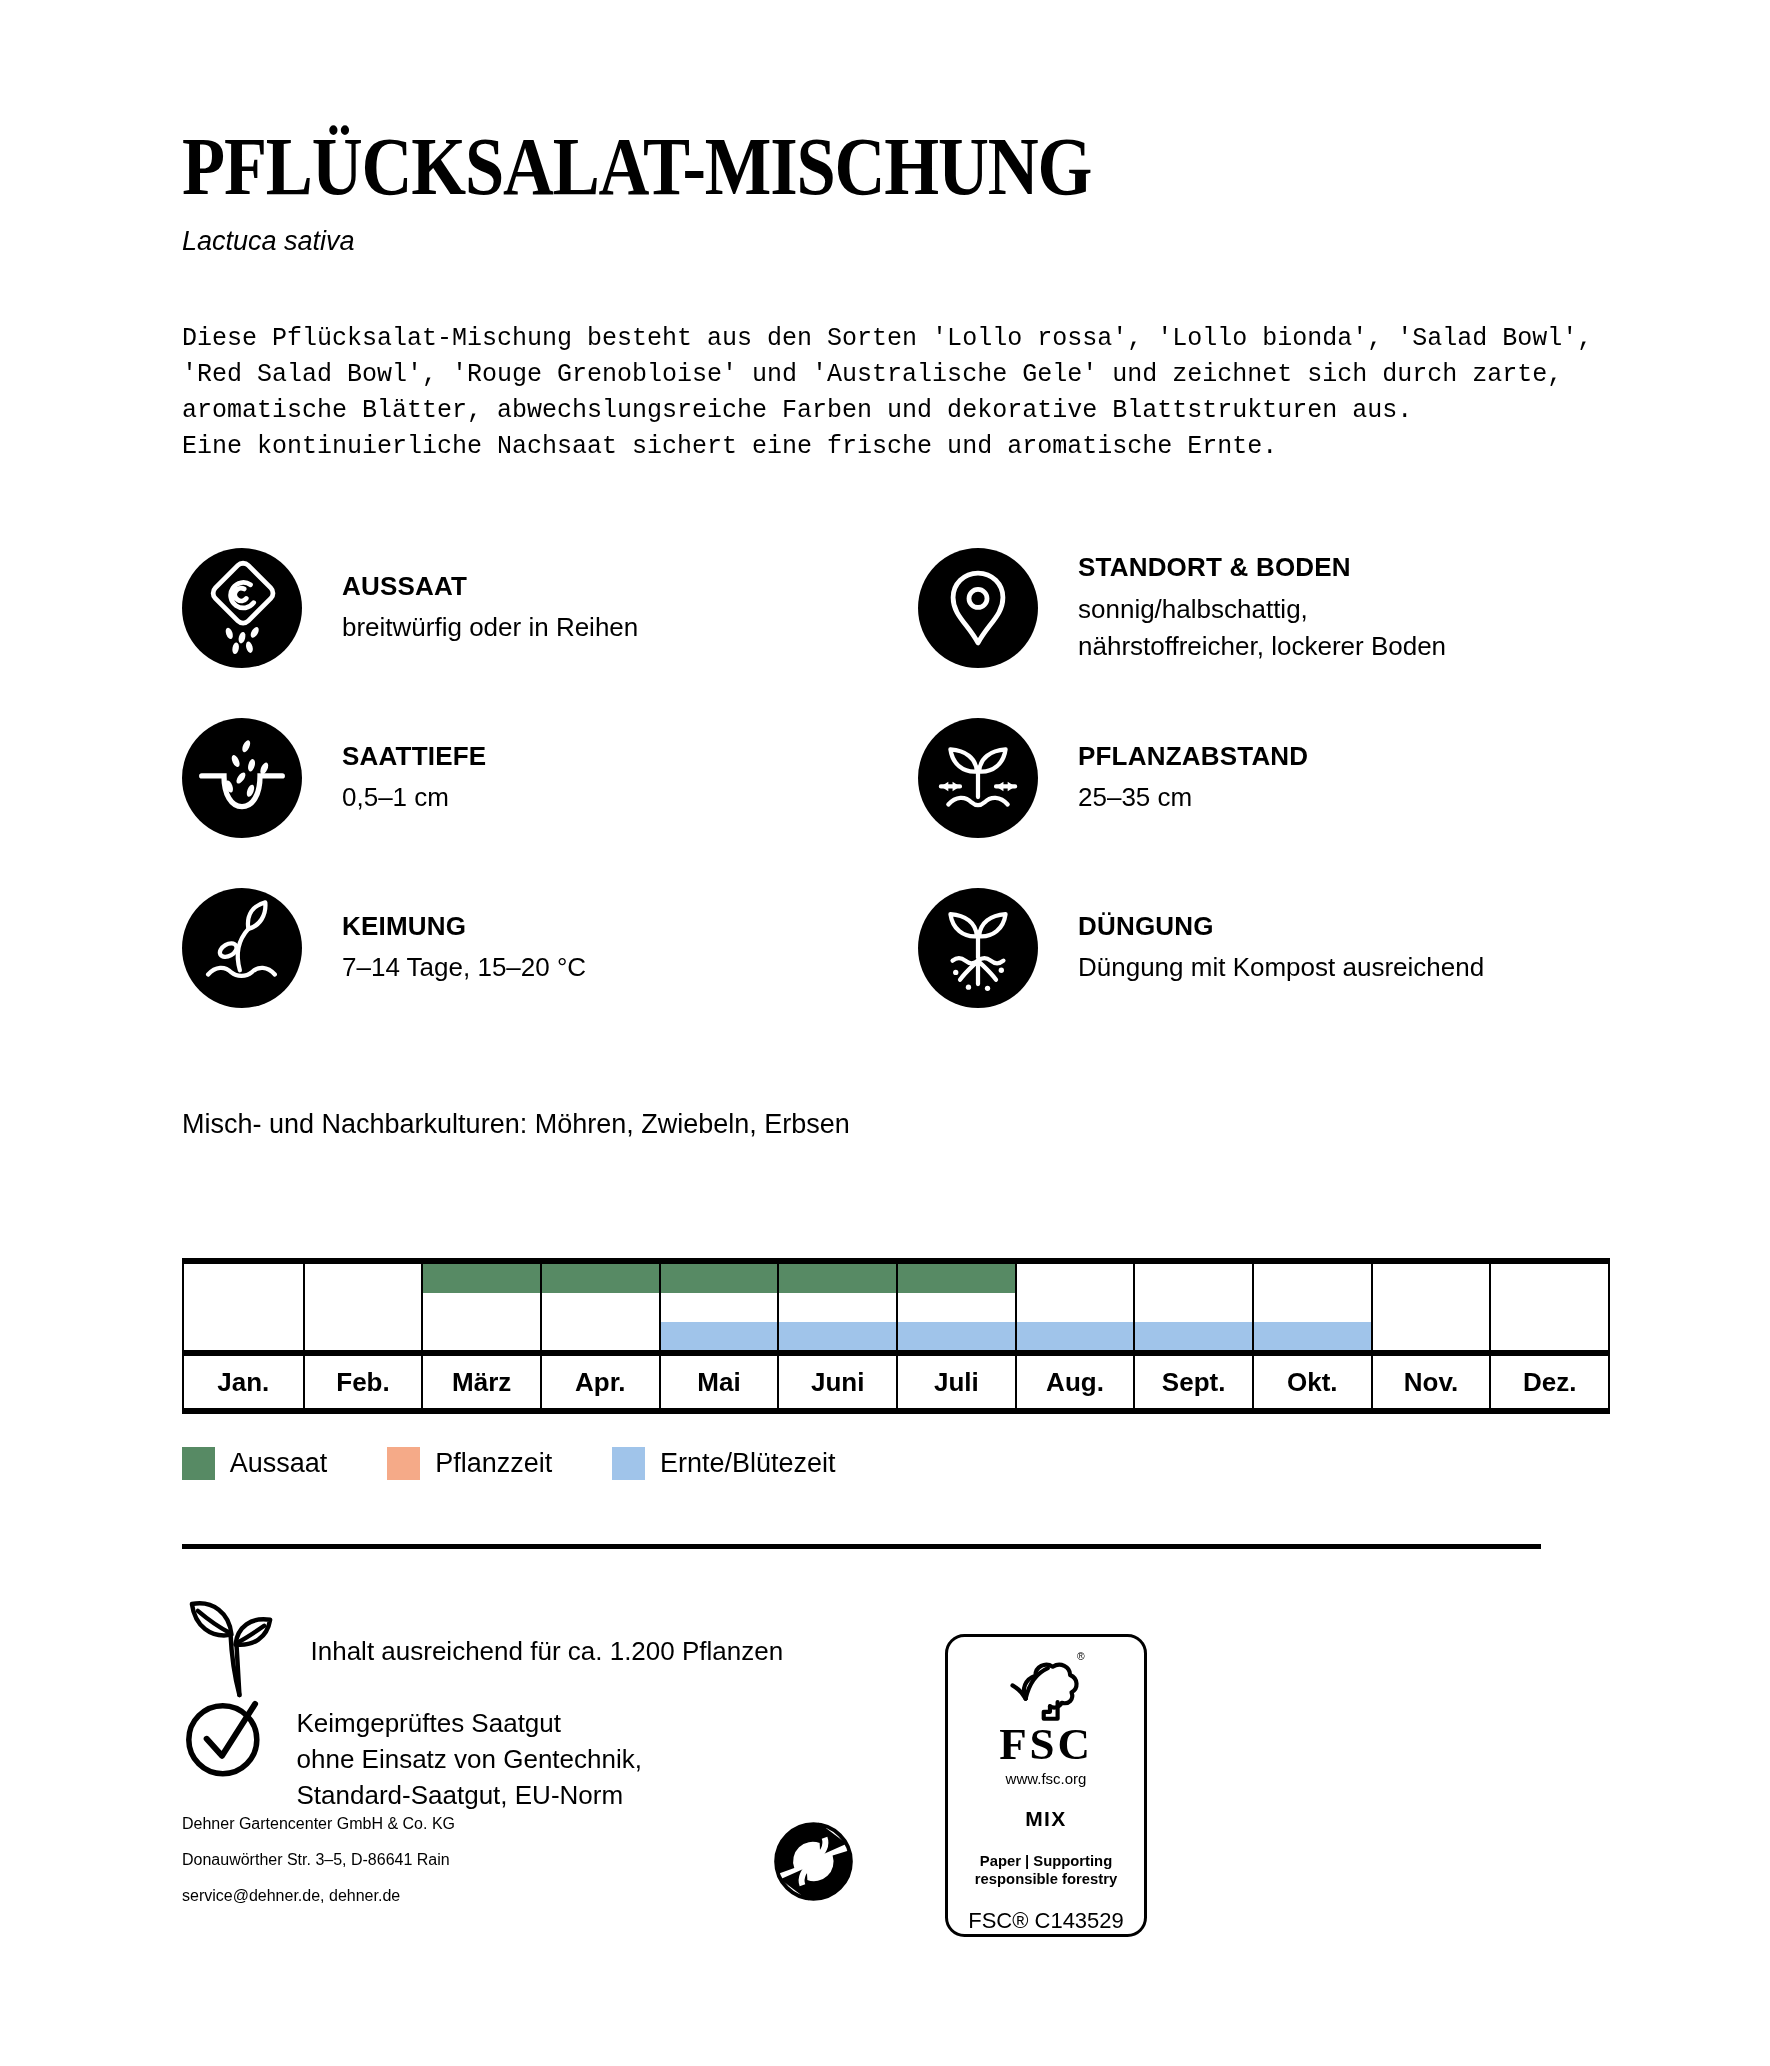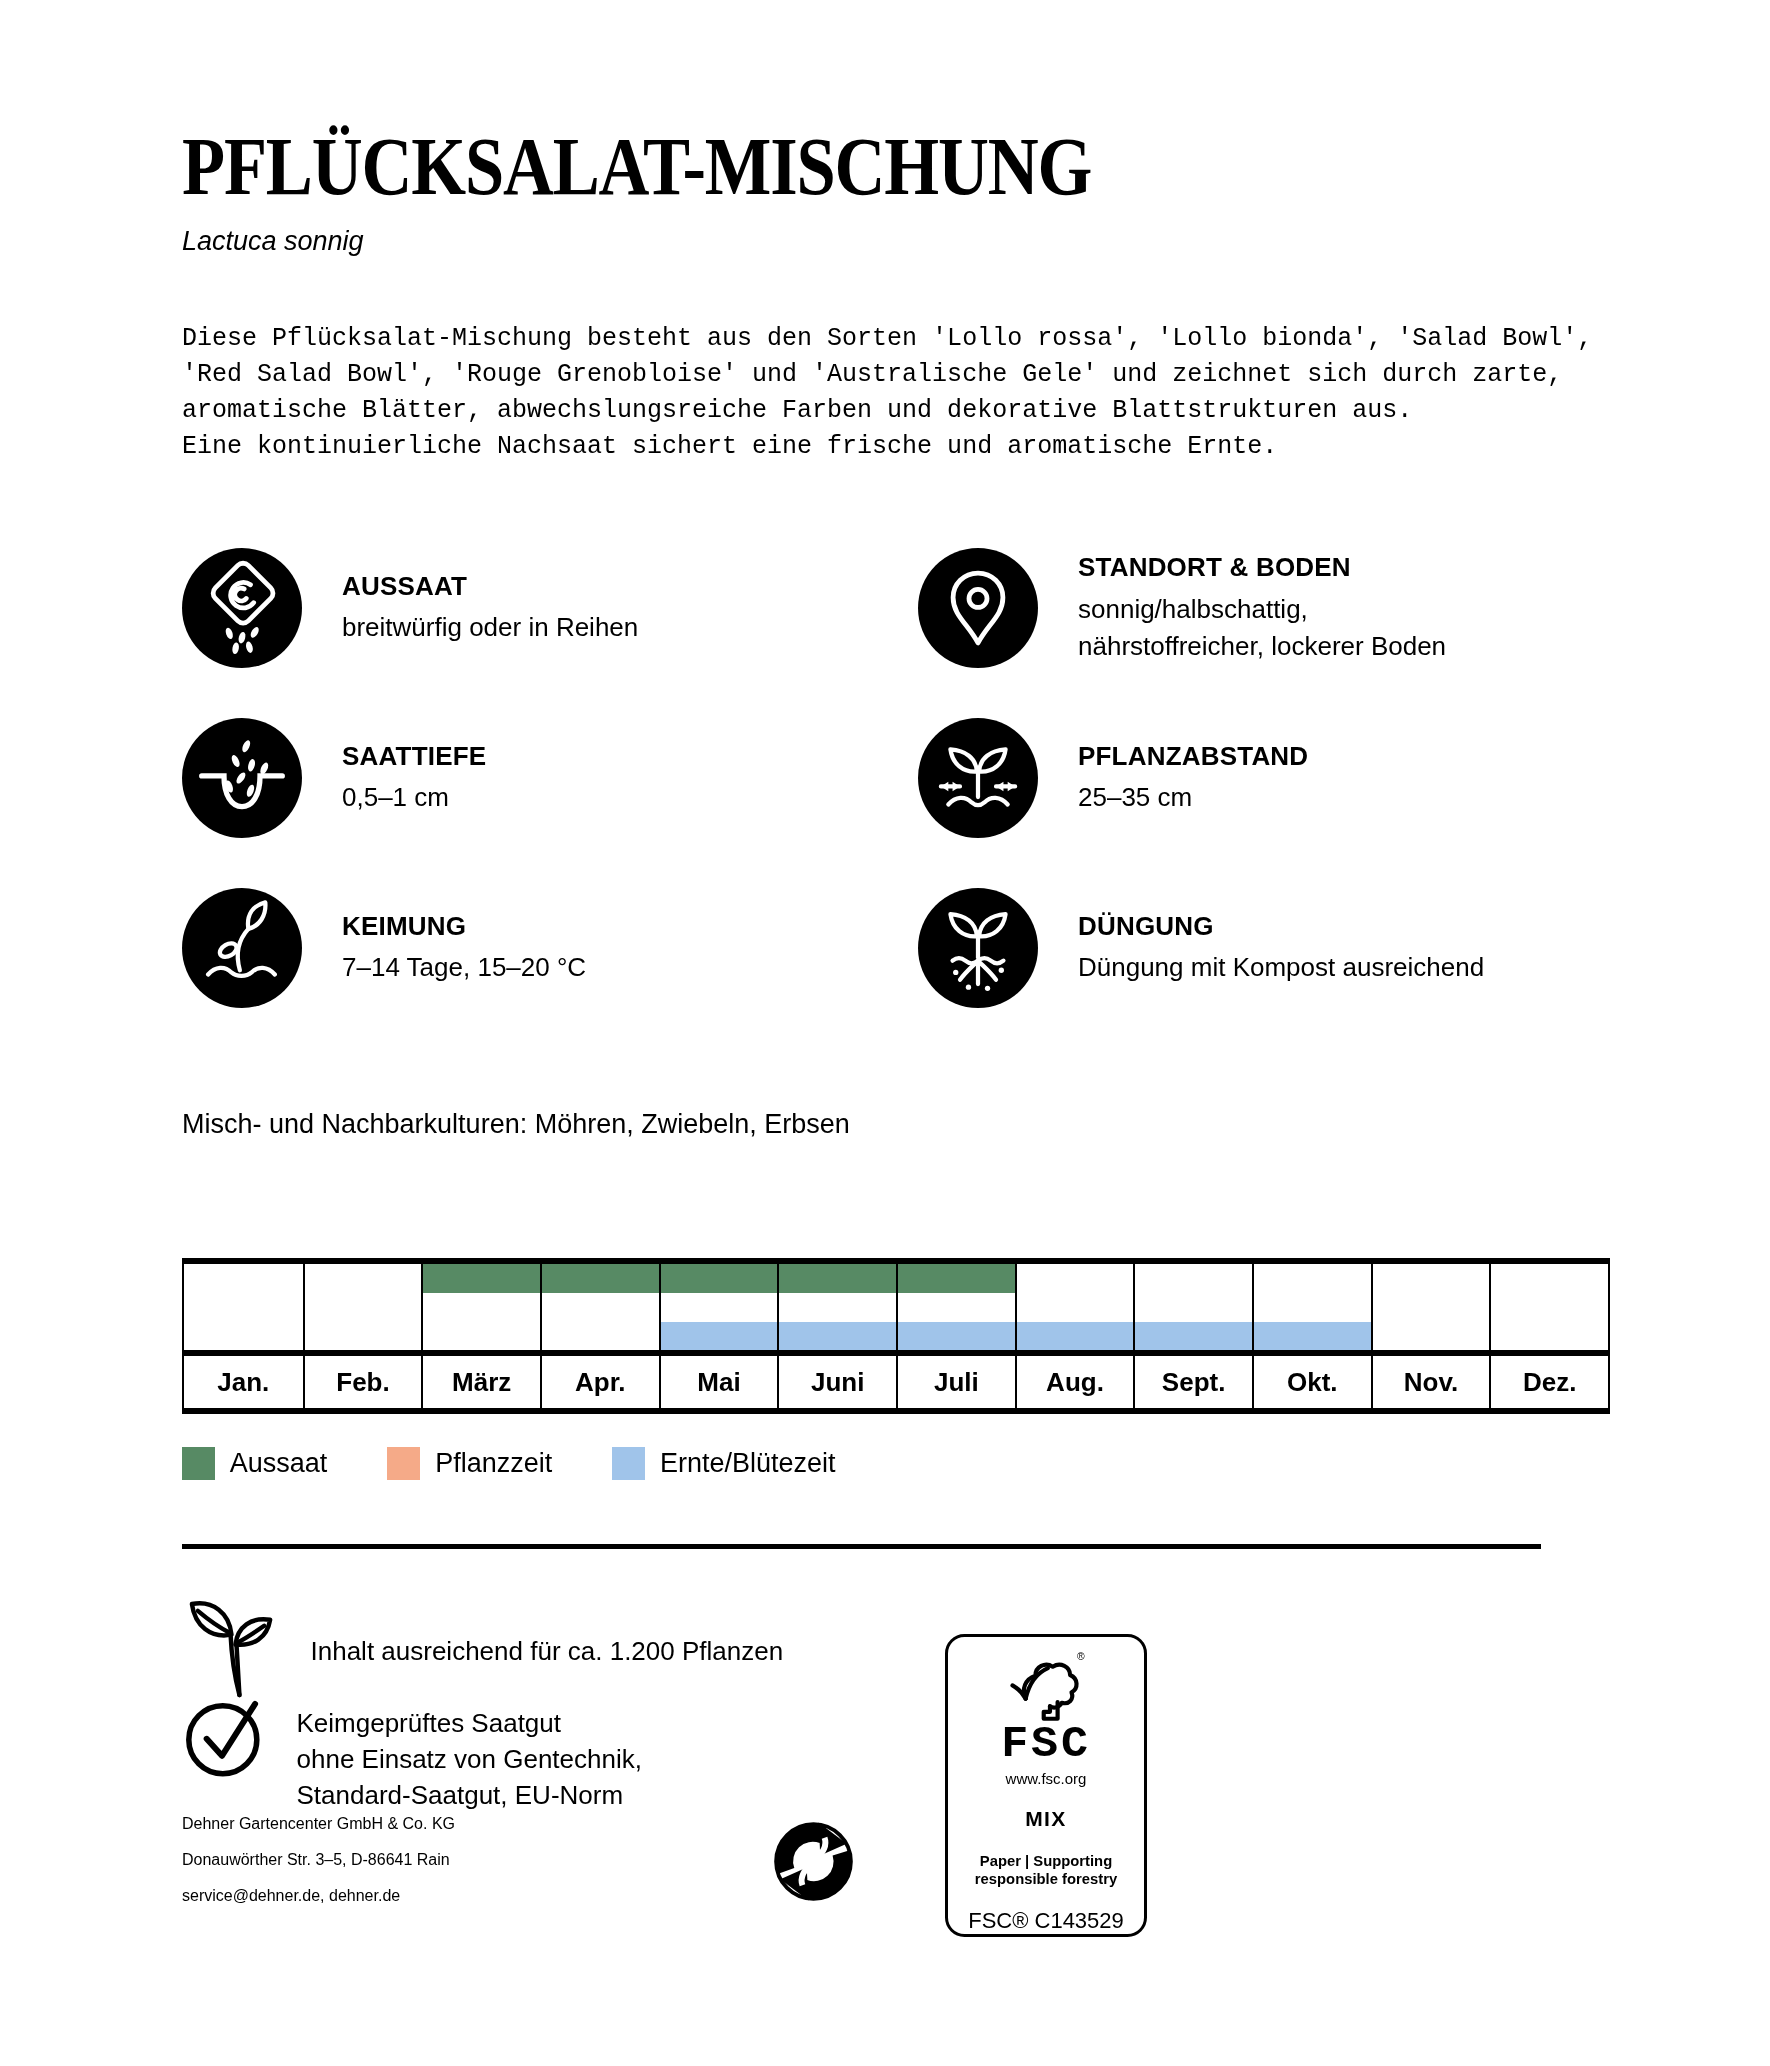--- a/index.html
+++ b/index.html
@@ -48,35 +48,35 @@
   .row-quality { top:137px; align-items:flex-start; }
   .row-quality .q-text { padding-top:18.4px; }
   .footer-row .f-text { font-size:26px; line-height:36px; white-space:pre-line; }
   .address { position:absolute; left:0; top:257px; font-size:16px; line-height:36px; white-space:pre-line; }
   .green-dot { position:absolute; left:589px; top:270px; width:85px; height:85px; }
   
   .fsc-box { position:absolute; left:763px; top:85px; width:202px; height:303px;
              border:3.2px solid #000; border-radius:19.4px; background:#fff;
              display:flex; flex-direction:column; align-items:center; padding-top:13px; }
   .fsc-tree { width:115px; height:95px; }
-  .fsc-word { font-family:Liberation Mono, monospace; font-weight:700; font-size:45px; line-height:1; letter-spacing:2.8px; margin-top:-1.8px; }
+  .fsc-word { font-family:Liberation Serif, serif; font-weight:700; font-size:45px; line-height:1; letter-spacing:2.8px; margin-top:-1.8px; }
   .fsc-url { font-size:15px; margin-top:3.7px; }
   .fsc-mix { font-size:21px; font-weight:700; margin-top:19.4px; letter-spacing:1.4px; }
   .fsc-claim { font-size:14.8px; font-weight:700; line-height:18.4px; text-align:center; margin-top:21px; }
   .fsc-license { font-size:22px; font-weight:400; margin-top:20px;text-align:center; }
 </style>
 </head>
 <body>
 
 <div class="page">
 
   <div class="title">
     <span>PFLÜCKSALAT-MISCHUNG</span>
   </div>
-  <div class="subtitle">Lactuca sonnig</div>
+  <div class="subtitle">Lactuca sativa</div>
 
   <div class="desc">
     <div>Diese Pflücksalat-Mischung besteht aus den Sorten 'Lollo rossa', 'Lollo bionda', 'Salad Bowl',</div>
     <div>'Red Salad Bowl', 'Rouge Grenobloise' und 'Australische Gele' und zeichnet sich durch zarte,</div>
     <div>aromatische Blätter, abwechslungsreiche Farben und dekorative Blattstrukturen aus.</div>
     <div>Eine kontinuierliche Nachsaat sichert eine frische und aromatische Ernte.</div>
   </div>
 
   <div class="info-grid">
 

